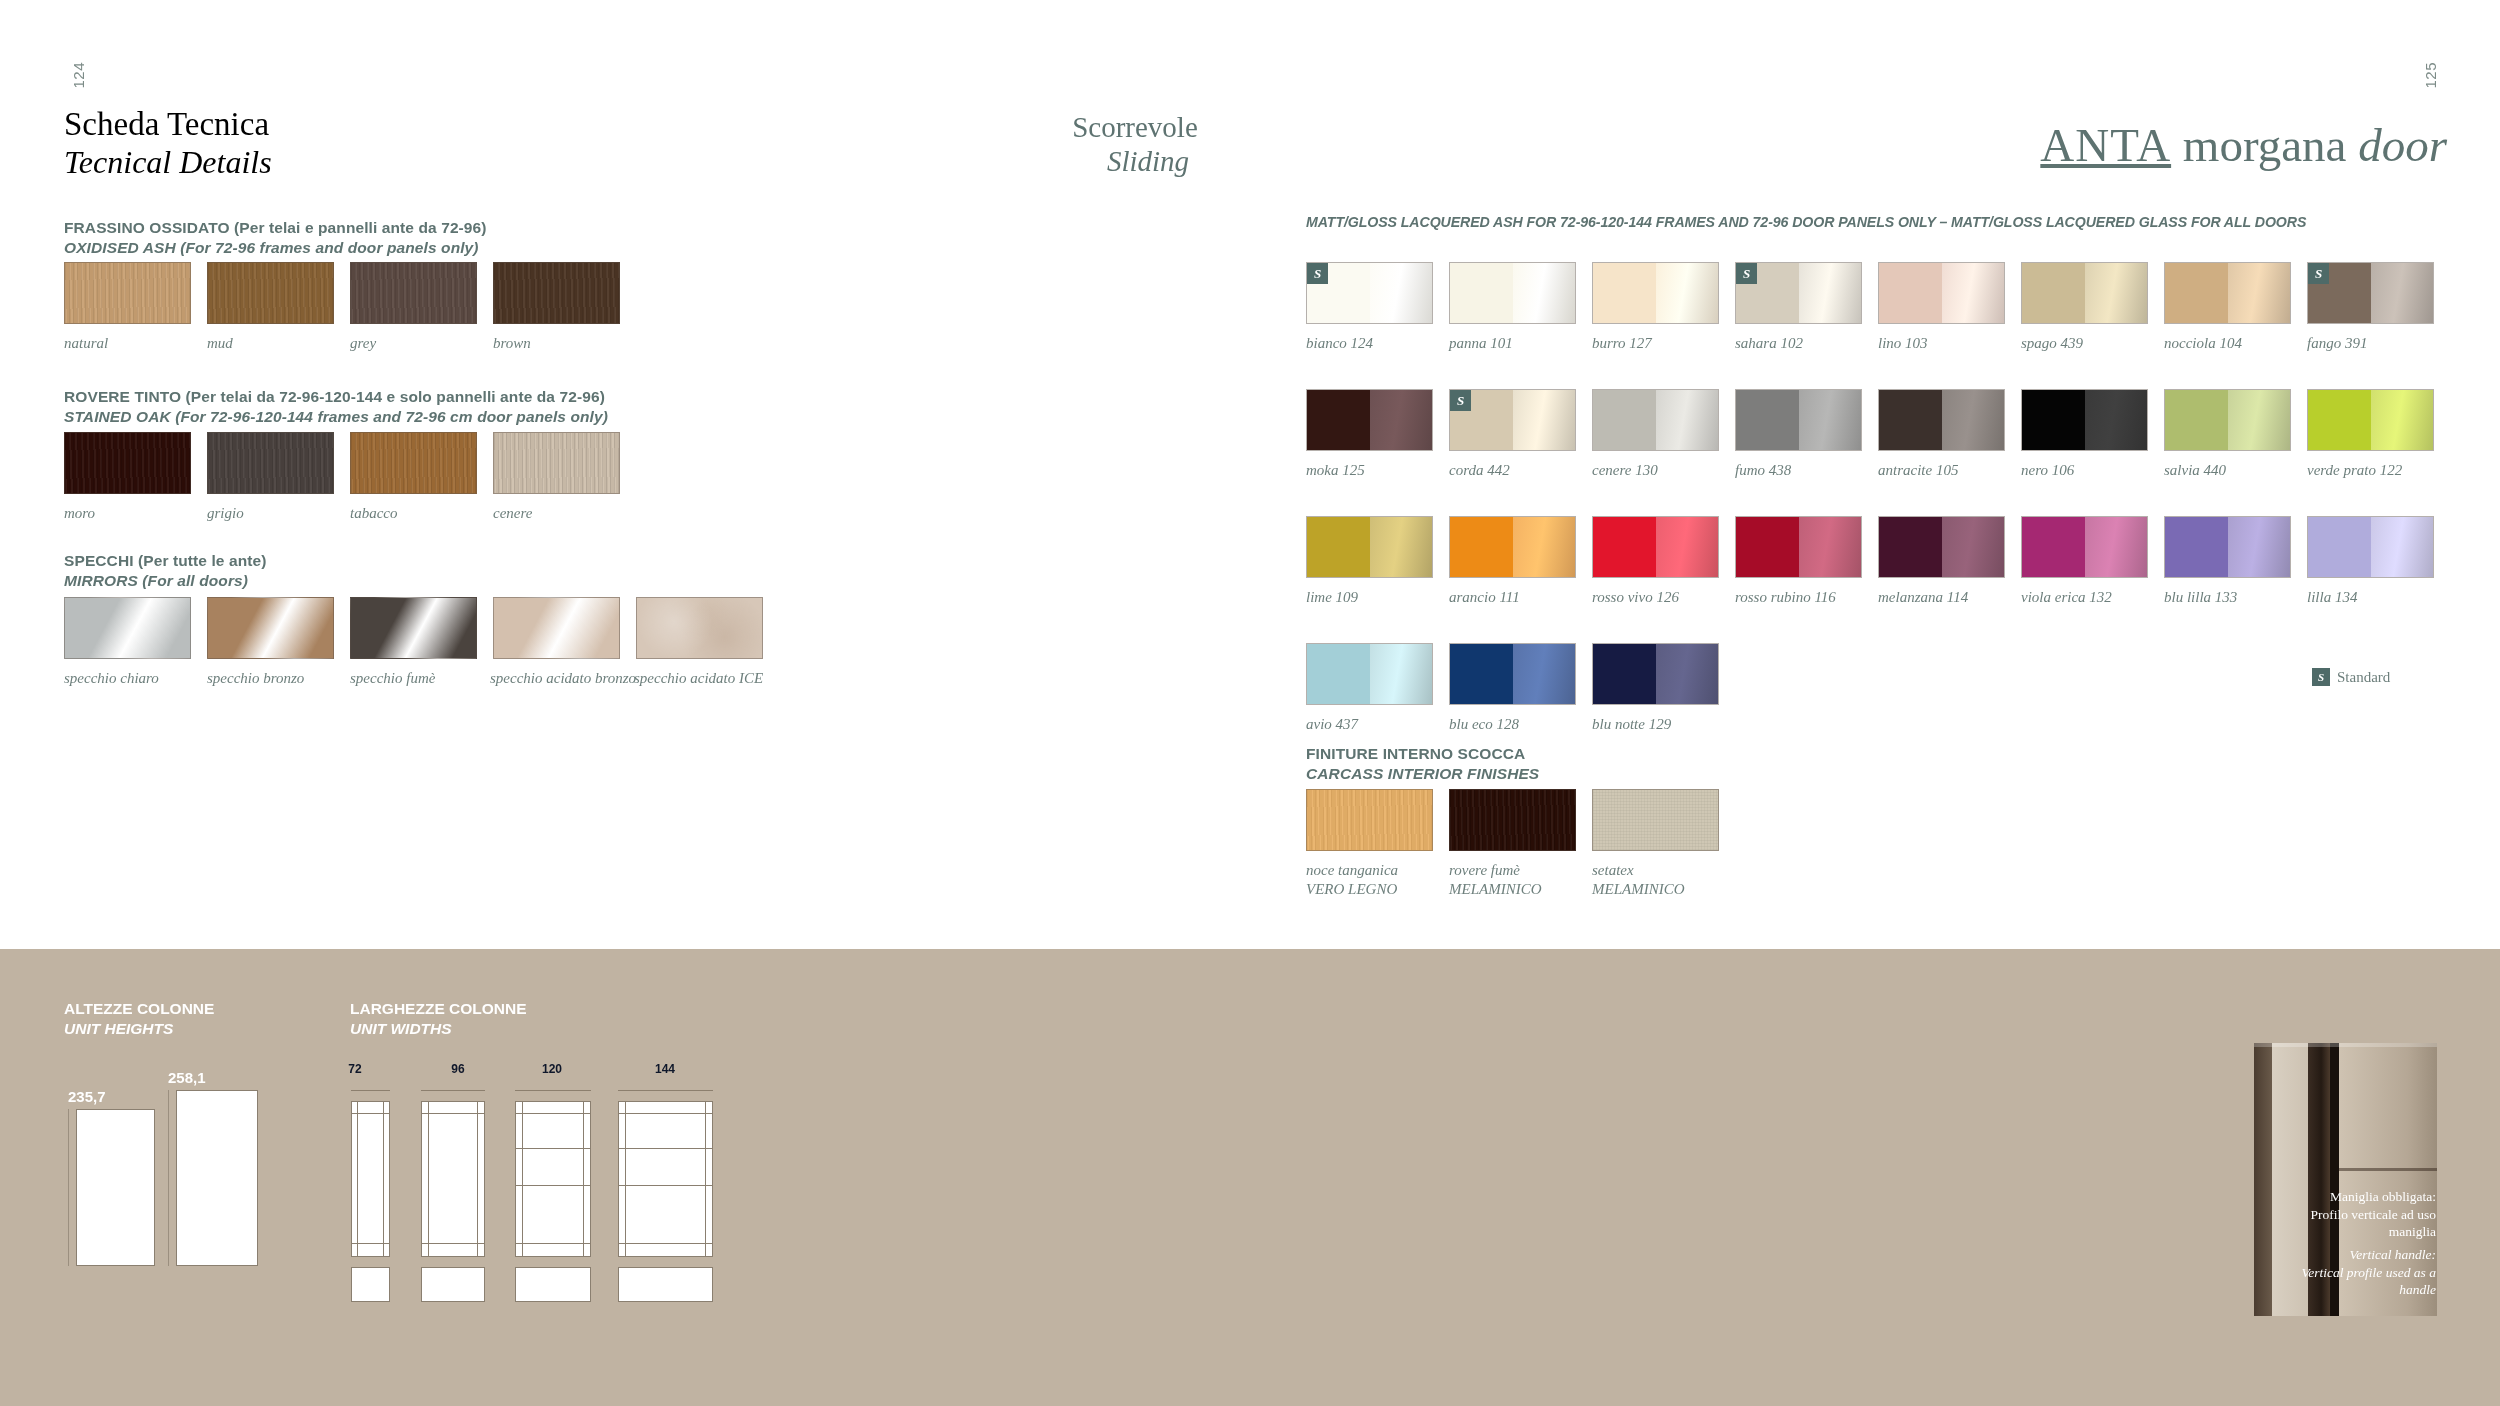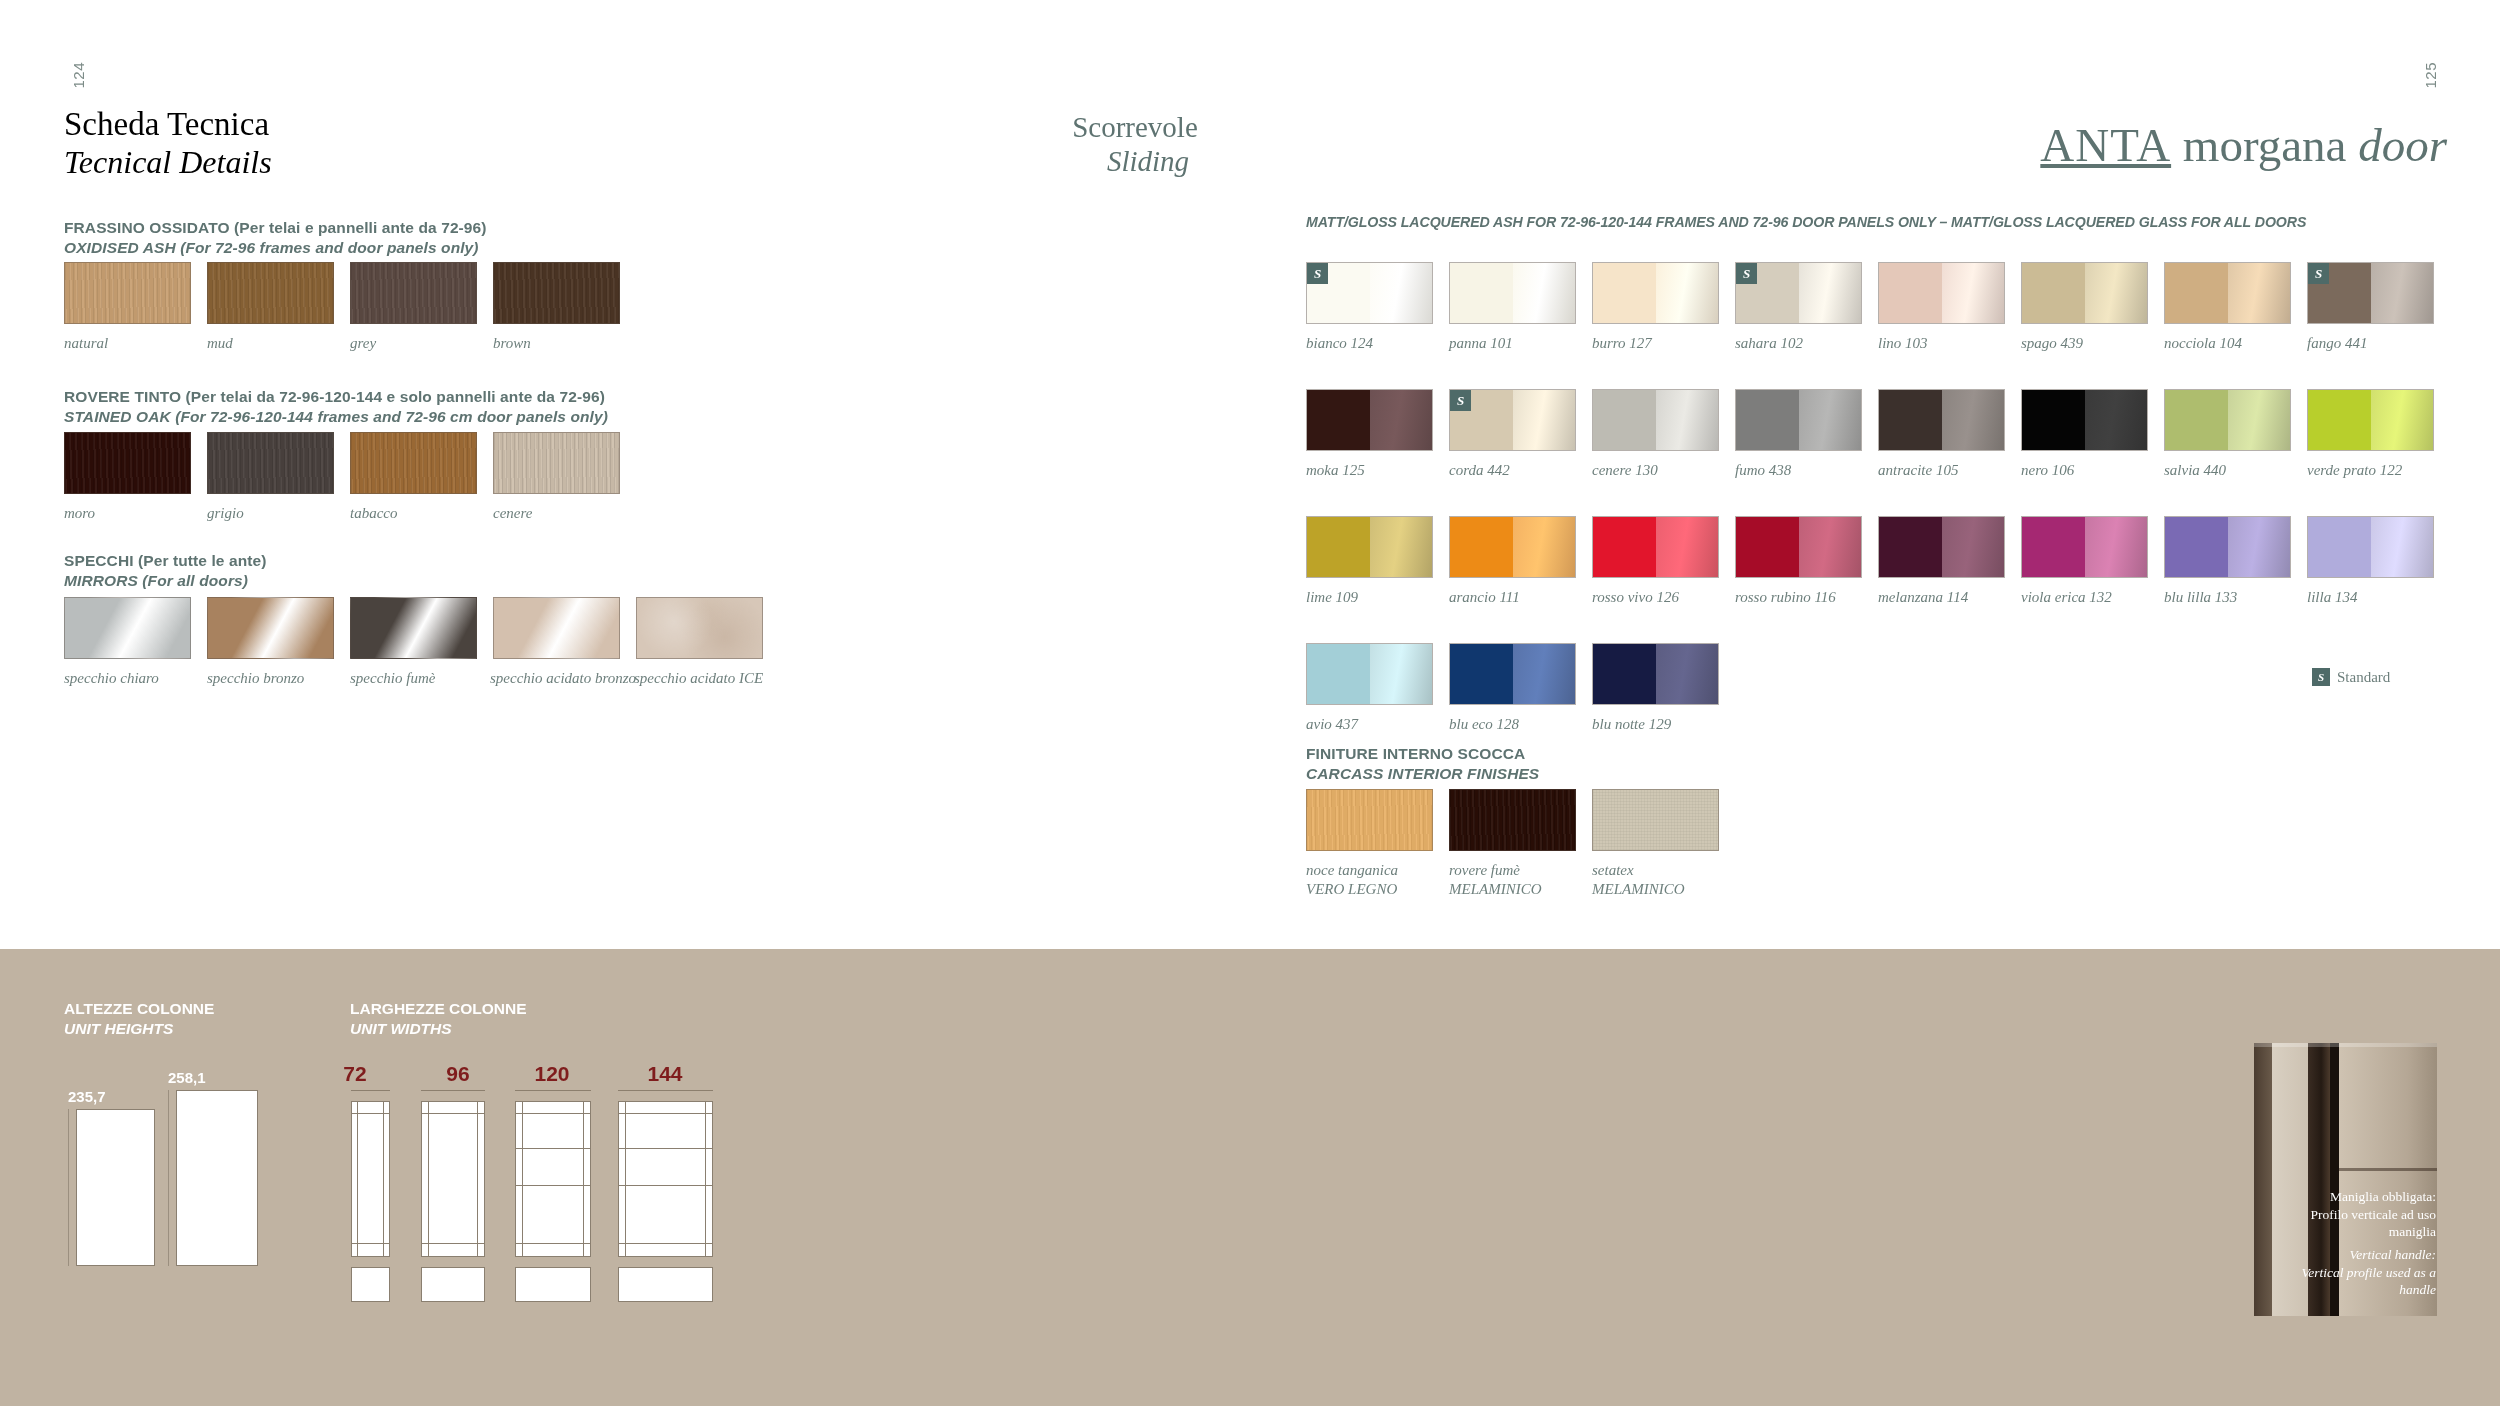--- a/index.html
+++ b/index.html
@@ -89,22 +89,22 @@
   .b-head{
     position:absolute;color:#ffffff;font-family:"Liberation Sans",sans-serif;
     font-size:15.5px;font-weight:bold;line-height:1.3;white-space:nowrap;
   }
   .b-head .en{font-style:italic;}
   .dimnum{
     position:absolute;color:#ffffff;font-family:"Liberation Sans",sans-serif;
     font-size:15px;font-weight:bold;white-space:nowrap;
   }
   .wnum{
-    position:absolute;color:#7f1d1d;font-family:"Liberation Sans",sans-serif;
-    font-size:21px;font-weight:bold;text-align:center;
+    position:absolute;color:#0f172a;font-family:"Liberation Sans",sans-serif;
+    font-size:12px;font-weight:bold;text-align:center;
   }
   .wline{position:absolute;height:1px;background:#8c7f6e;}
   .unit{position:absolute;background:#ffffff;border:1px solid #8a7f70;box-sizing:border-box;}
   .unit .shelf{position:absolute;left:0;right:0;height:1px;background:#8a7f70;}
   .unit .side{position:absolute;top:0;bottom:0;width:1px;background:#8a7f70;}
   .hgt-line{position:absolute;width:1px;background:#9b8f7f;}
   .hgt-box{position:absolute;background:#ffffff;border:1px solid #8a7f70;box-sizing:border-box;}
 
   .photo{position:absolute;left:2254px;top:1043px;width:183px;height:273px;overflow:hidden;}
   .cap{
@@ -247,21 +247,21 @@
       <div class="sw bord" style="left: 2164px; top: 262px; width: 127px; height: 62px;">
         <div class="half l" style="background: rgb(207, 174, 130);"></div>
         <div class="half r" style="background: linear-gradient(100deg, rgb(224, 200, 167) 0%, rgb(246, 220, 184) 45%, rgb(193, 172, 144) 100%);"></div>
       </div>
       <div class="swatch-label" style="position: absolute; left: 2164px; top: 334px;">nocciola 104</div>
       <div class="sw bord" style="left: 2307px; top: 262px; width: 127px; height: 62px;">
         <div class="half l" style="background: rgb(123, 106, 92);"></div>
         <div class="half r" style="background: linear-gradient(100deg, rgb(185, 176, 168) 0%, rgb(204, 194, 185) 45%, rgb(159, 151, 144) 100%);"></div>
         <div class="badge-s">S</div>
       </div>
-      <div class="swatch-label" style="position: absolute; left: 2307px; top: 334px;">fango 441</div>
+      <div class="swatch-label" style="position: absolute; left: 2307px; top: 334px;">fango 391</div>
       <div class="sw bord" style="left: 1306px; top: 389px; width: 127px; height: 62px;">
         <div class="half l" style="background: rgb(51, 23, 18);"></div>
         <div class="half r" style="background: linear-gradient(100deg, rgb(109, 81, 83) 0%, rgb(120, 89, 91) 45%, rgb(94, 70, 71) 100%);"></div>
       </div>
       <div class="swatch-label" style="position: absolute; left: 1306px; top: 461px;">moka 125</div>
       <div class="sw bord" style="left: 1449px; top: 389px; width: 127px; height: 62px;">
         <div class="half l" style="background: rgb(214, 201, 176);"></div>
         <div class="half r" style="background: linear-gradient(100deg, rgb(232, 224, 205) 0%, rgb(255, 246, 226) 45%, rgb(200, 193, 176) 100%);"></div>
         <div class="badge-s">S</div>
       </div>

